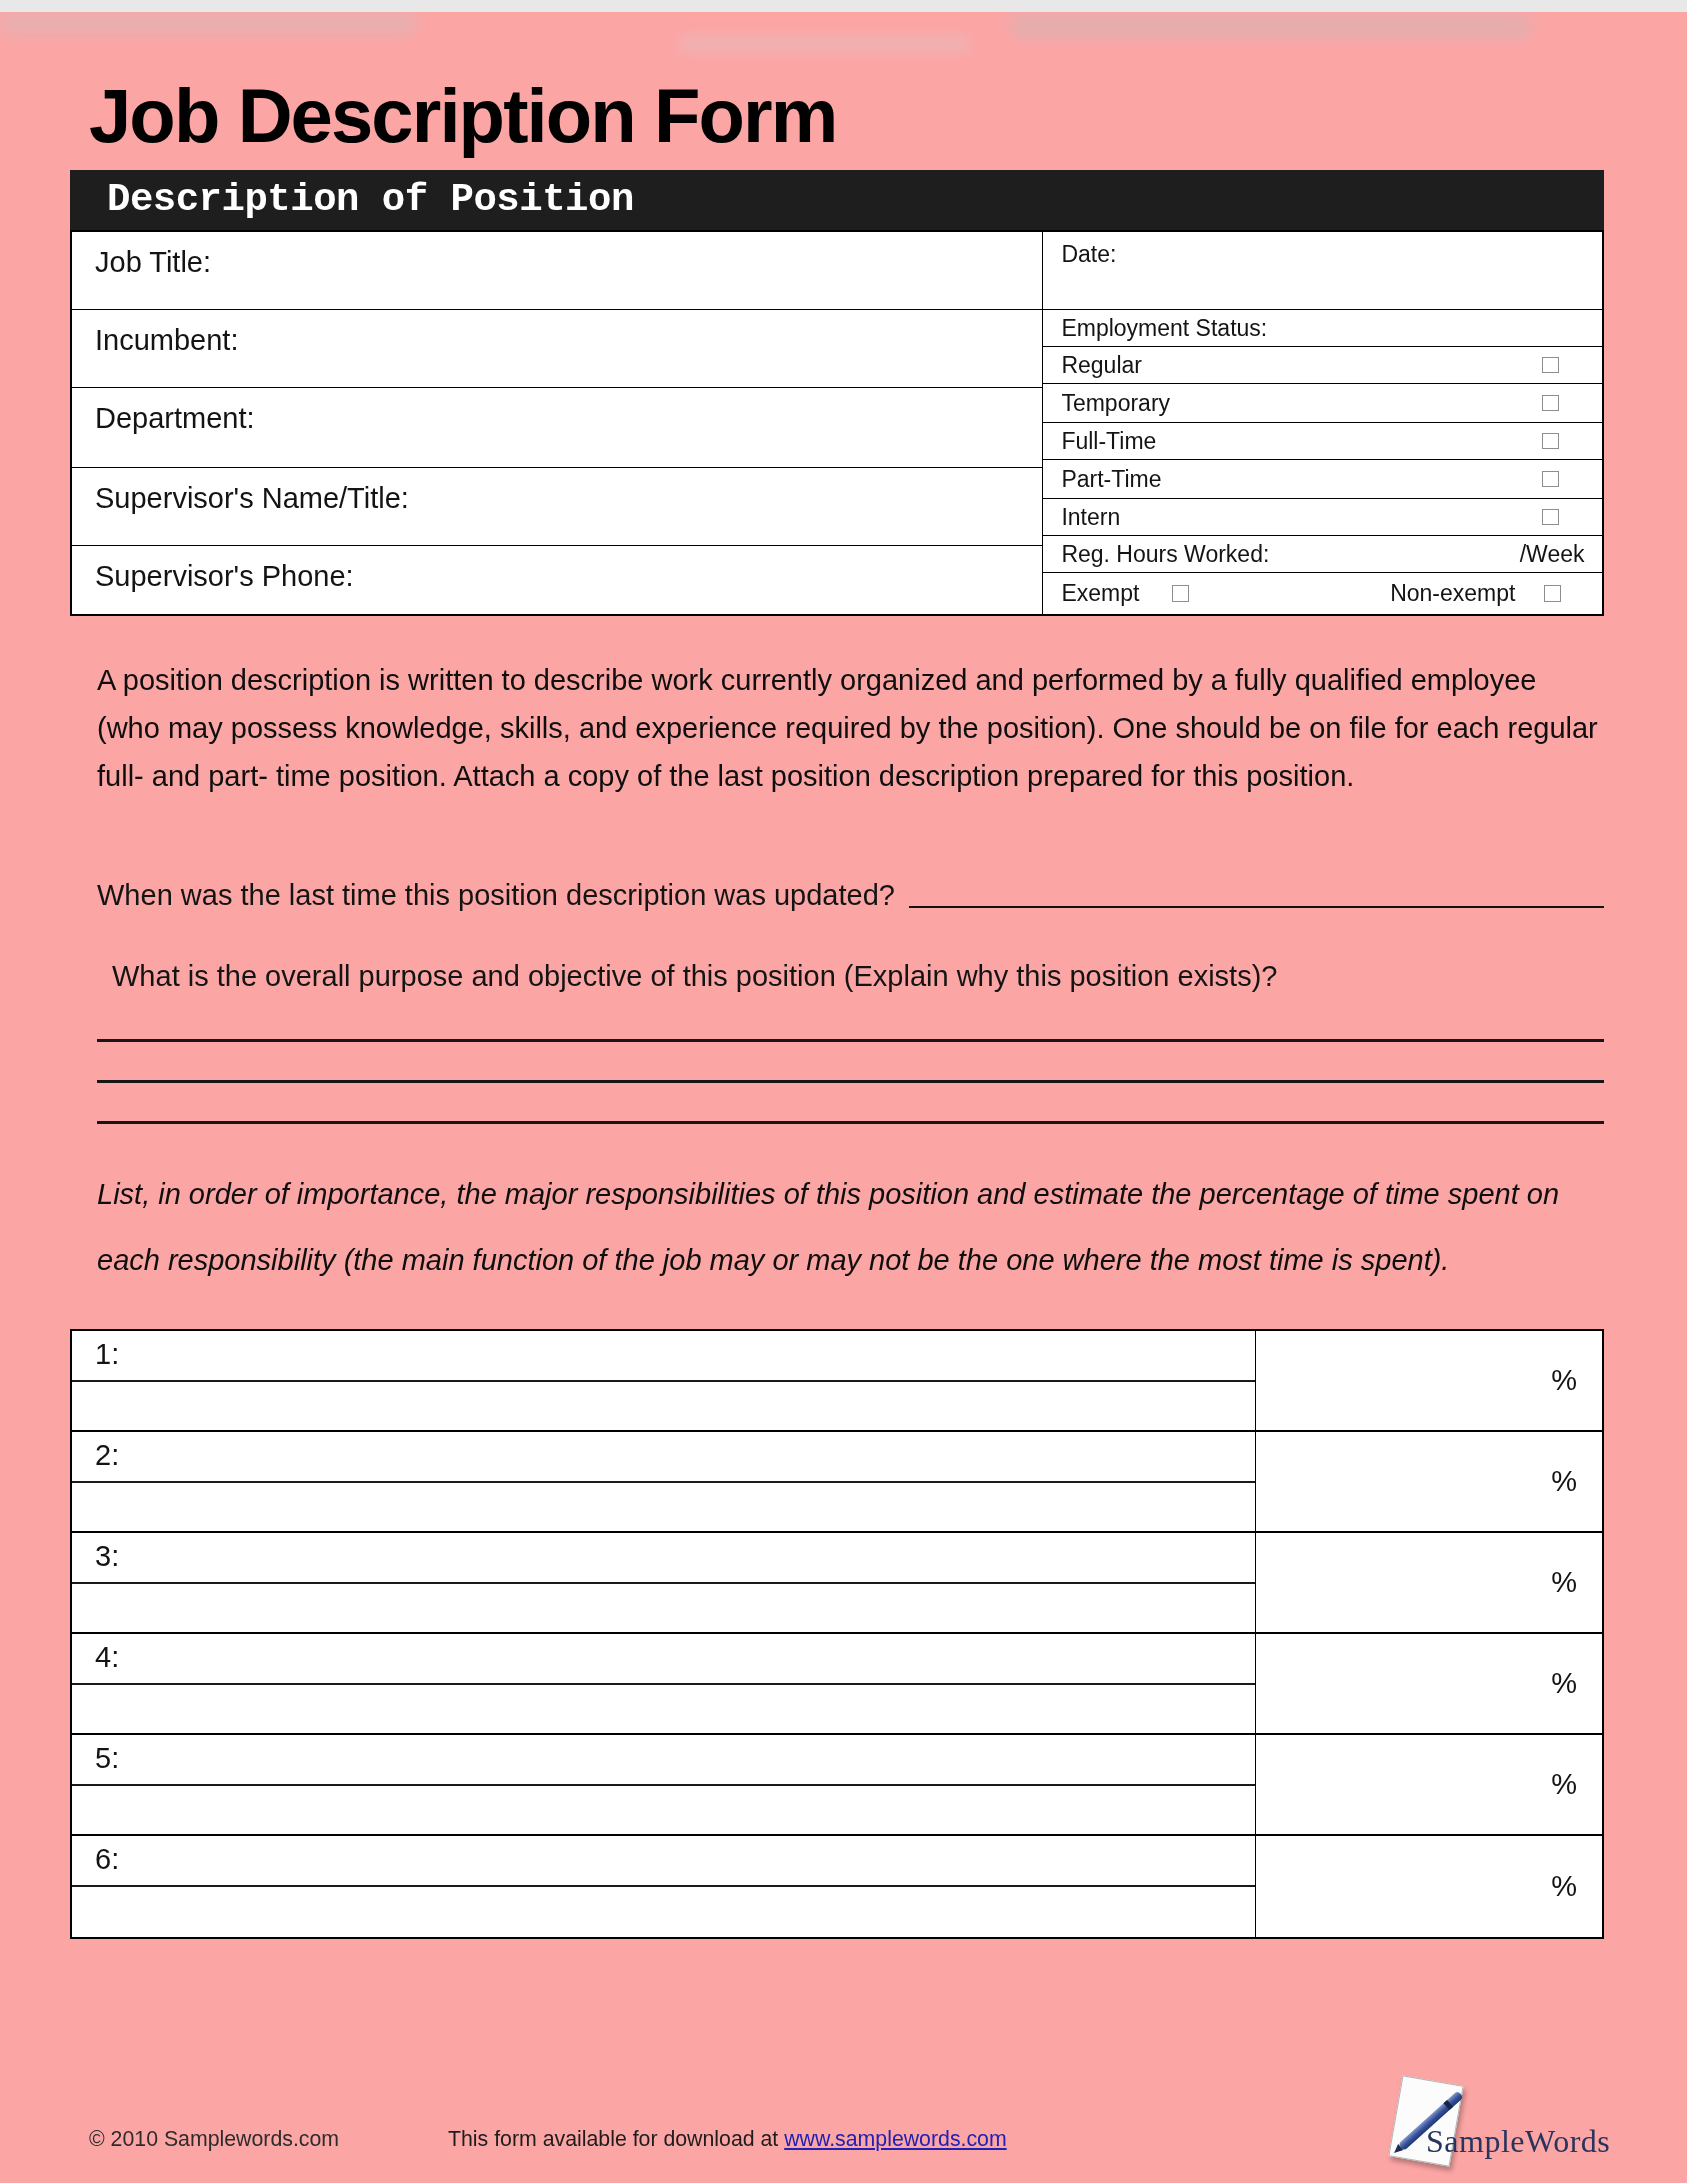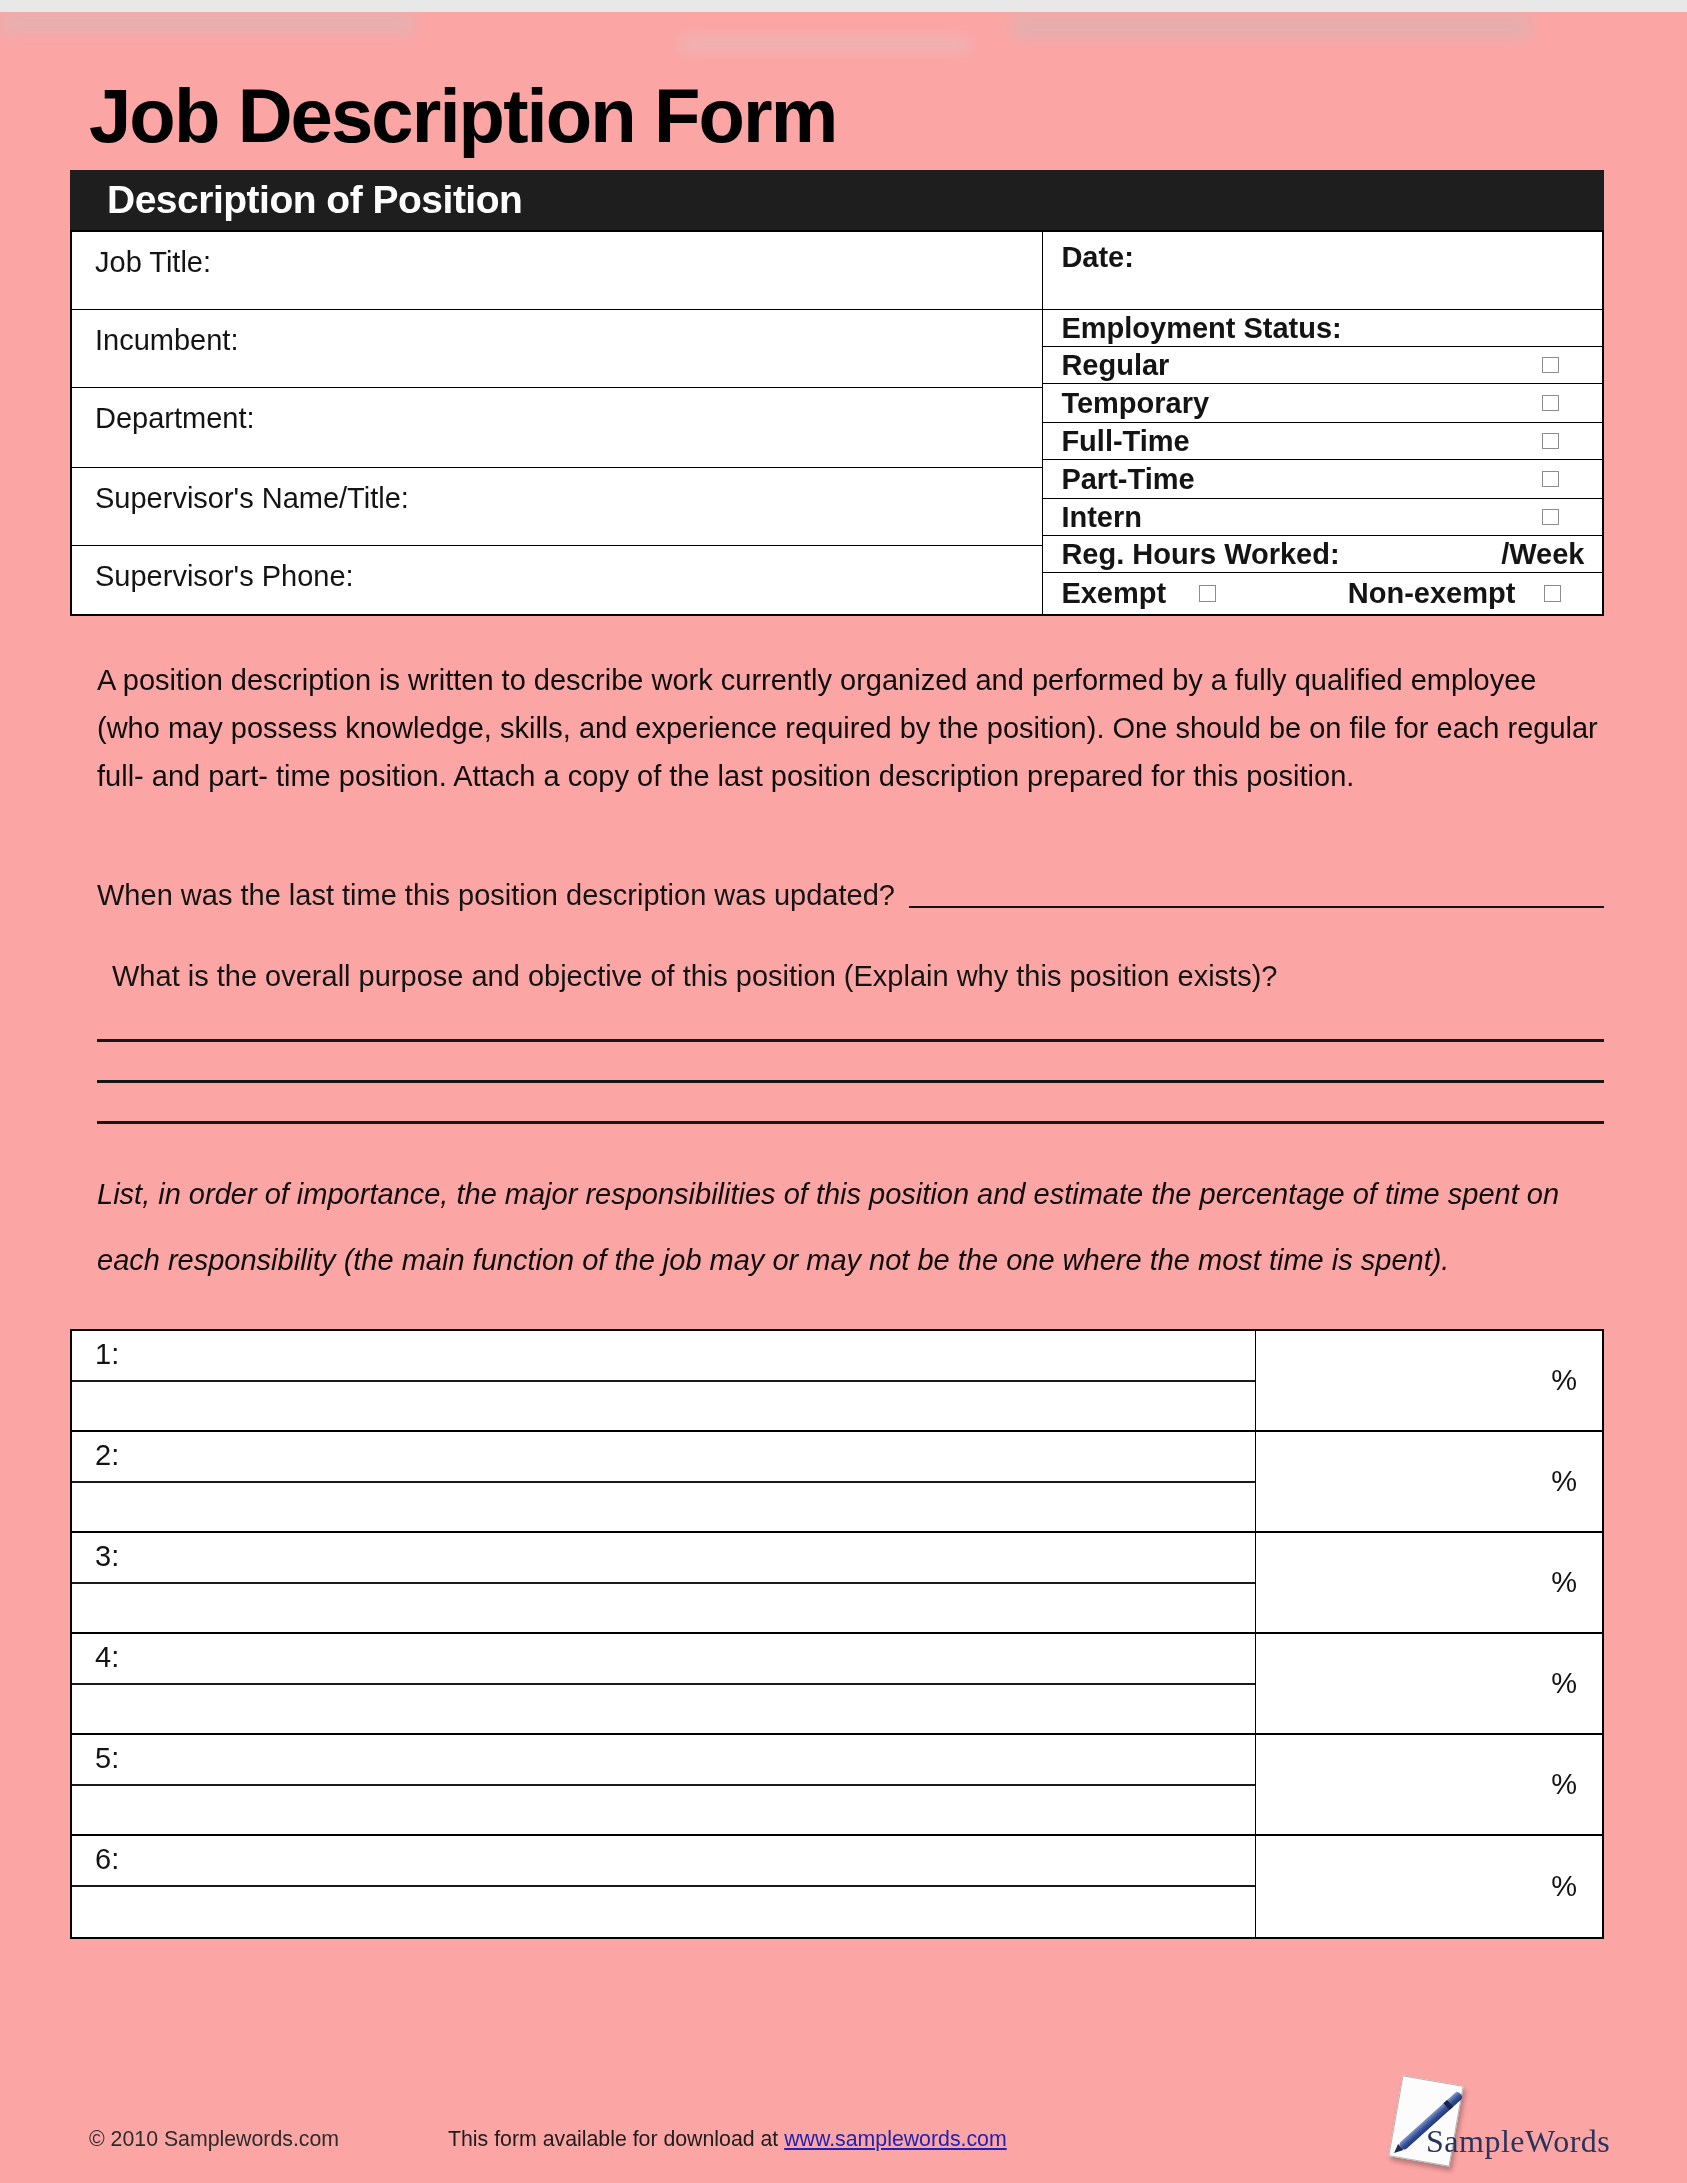--- a/index.html
+++ b/index.html
@@ -17,38 +17,38 @@
 
   .doc-title {
     position:absolute; left:89px; top:66px;
     font-size:76px; line-height:1; font-weight:700; letter-spacing:-1.9px; color:#000;
   }
 
   .section-bar {
     position:absolute; left:70px; top:158px; width:1534px; height:60px;
     background:#1e1e1e; color:#ffffff; box-sizing:border-box;
     display:flex; align-items:center; padding-left:37px;
-    font-size:39px; font-weight:700; letter-spacing:-0.5px;
+    font-size:39px; font-weight:700; letter-spacing:-0.5px;font-family:Liberation Mono, monospace;
   }
 
   
   .header-table {
     position:absolute; left:70px; top:218px; width:1534px; height:386px;
     border:2.9px solid #000; box-sizing:border-box; display:flex; background:#fff;
   }
   .ht-left { width:971px; border-right:1.9px solid #000; box-sizing:border-box; display:flex; flex-direction:column; }
   .ht-cell { box-sizing:border-box; border-bottom:1.9px solid #000; padding:14px 0 0 23px; font-size:29px; }
   .ht-c1 { height:78px; }
   .ht-c2 { height:78px; }
   .ht-c3 { height:80px; }
   .ht-c4 { height:78px; }
   .ht-c5 { flex:1; border-bottom:none; }
 
   .ht-right { flex:1; display:flex; flex-direction:column; }
-  .hr-cell { box-sizing:border-box; border-bottom:1.9px solid #000; padding-left:18.4px; font-size:29px; display:flex; align-items:center;font-weight:bold; }
+  .hr-cell { box-sizing:border-box; border-bottom:1.9px solid #000; padding-left:18.4px; font-size:23px; display:flex; align-items:center; }
   .hr-date { height:78px; align-items:flex-start; padding-top:8.7px; }
   .hr-emp { height:37px; }
   .hr-opt { height:39px; }
   .hr-opt.h36 { height:37px;gap:24px; }
   .hr-hours { height:37px; }
   .hr-exempt { flex:1; border-bottom:none; }
 
   .cbx {
     width:14.6px; height:14.6px; border:1.9px solid #8d8d8d; background:#fff; box-sizing:content-box;
   }

